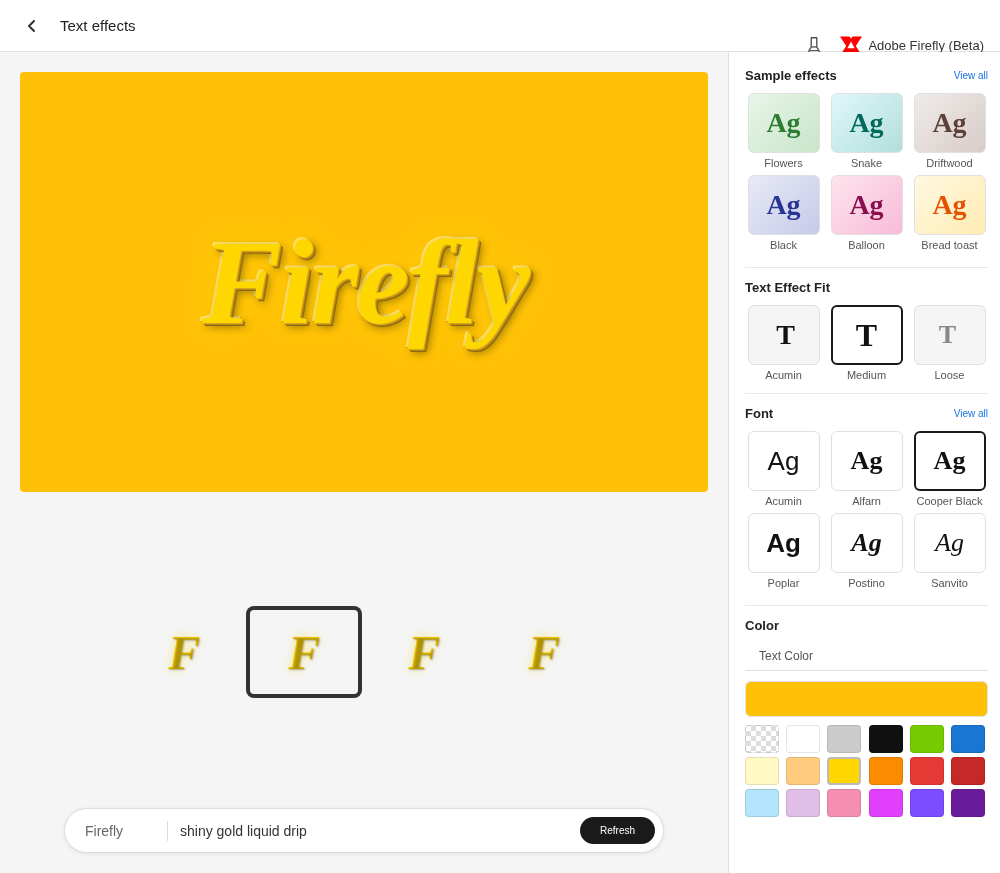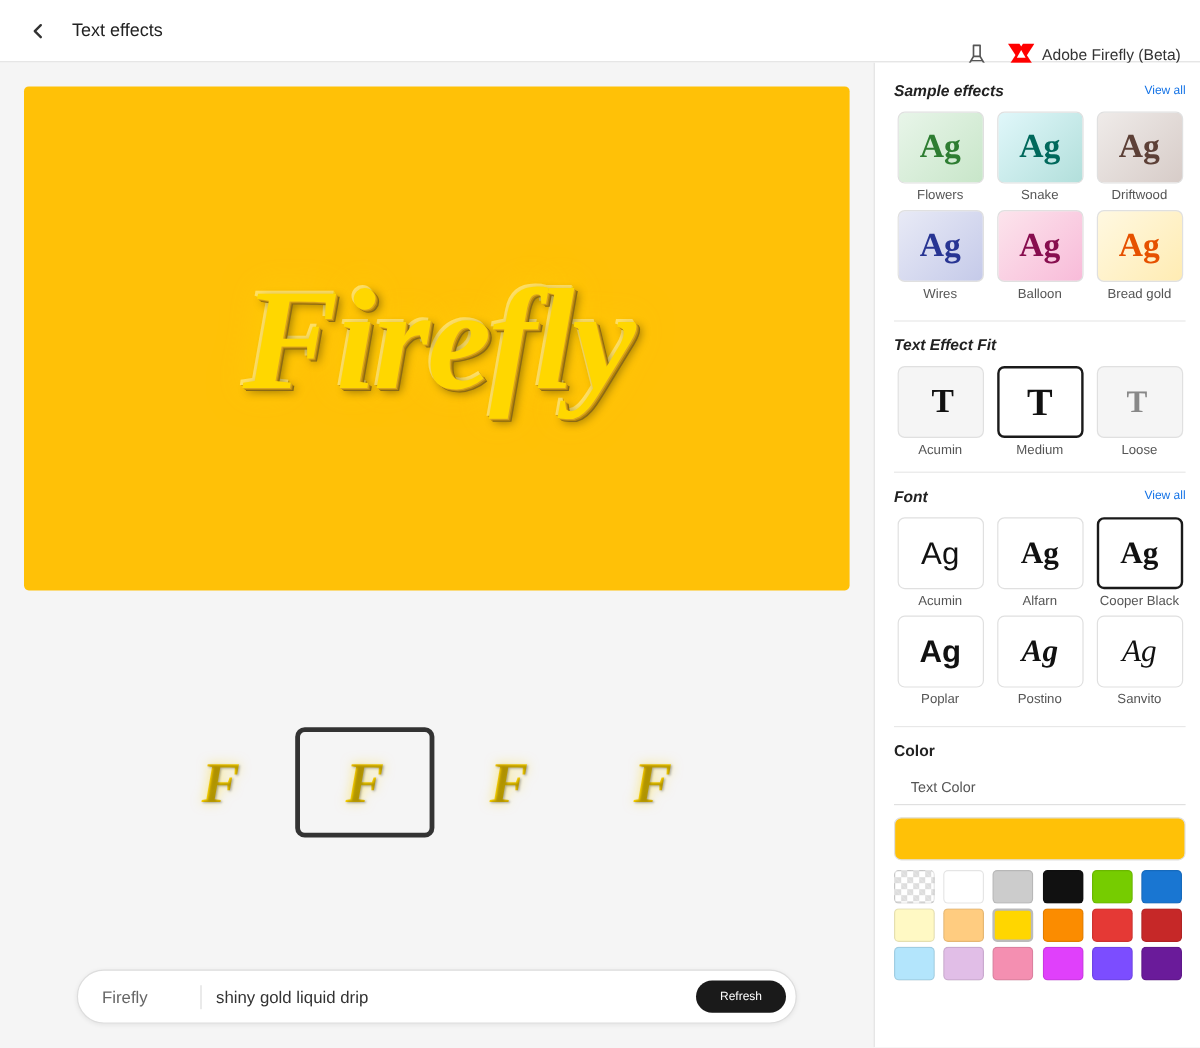--- a/index.html
+++ b/index.html
@@ -205,21 +205,20 @@
     .section-header {
       display: flex;
       align-items: center;
       justify-content: space-between;
       margin-bottom: 10px;
     }
     .section-title {
       font-size: 13px;
       font-weight: 600;
       color: #222;
-      font-style: italic;
     }
     .view-all-link {
       font-size: 10px;
       color: #1473e6;
       cursor: pointer;
       text-decoration: none;
     }
 
     
     .effects-grid {
@@ -470,29 +469,29 @@
       <div class="effect-item">
         <div class="effect-thumb effect-snake">Ag</div>
         <span class="effect-label">Snake</span>
       </div>
       <div class="effect-item">
         <div class="effect-thumb effect-driftwood">Ag</div>
         <span class="effect-label">Driftwood</span>
       </div>
       <div class="effect-item">
         <div class="effect-thumb effect-wires">Ag</div>
-        <span class="effect-label">Wires</span>
+        <span class="effect-label">Black</span>
       </div>
       <div class="effect-item">
         <div class="effect-thumb effect-balloon">Ag</div>
         <span class="effect-label">Balloon</span>
       </div>
       <div class="effect-item">
         <div class="effect-thumb effect-bread">Ag</div>
-        <span class="effect-label">Bread gold</span>
+        <span class="effect-label">Bread toast</span>
       </div>
     </div>
 
     <div class="divider"></div>
 
     <div class="section-header">
       <span class="section-title">Text Effect Fit</span>
     </div>
     <div class="fit-options">
       <div class="fit-item">

